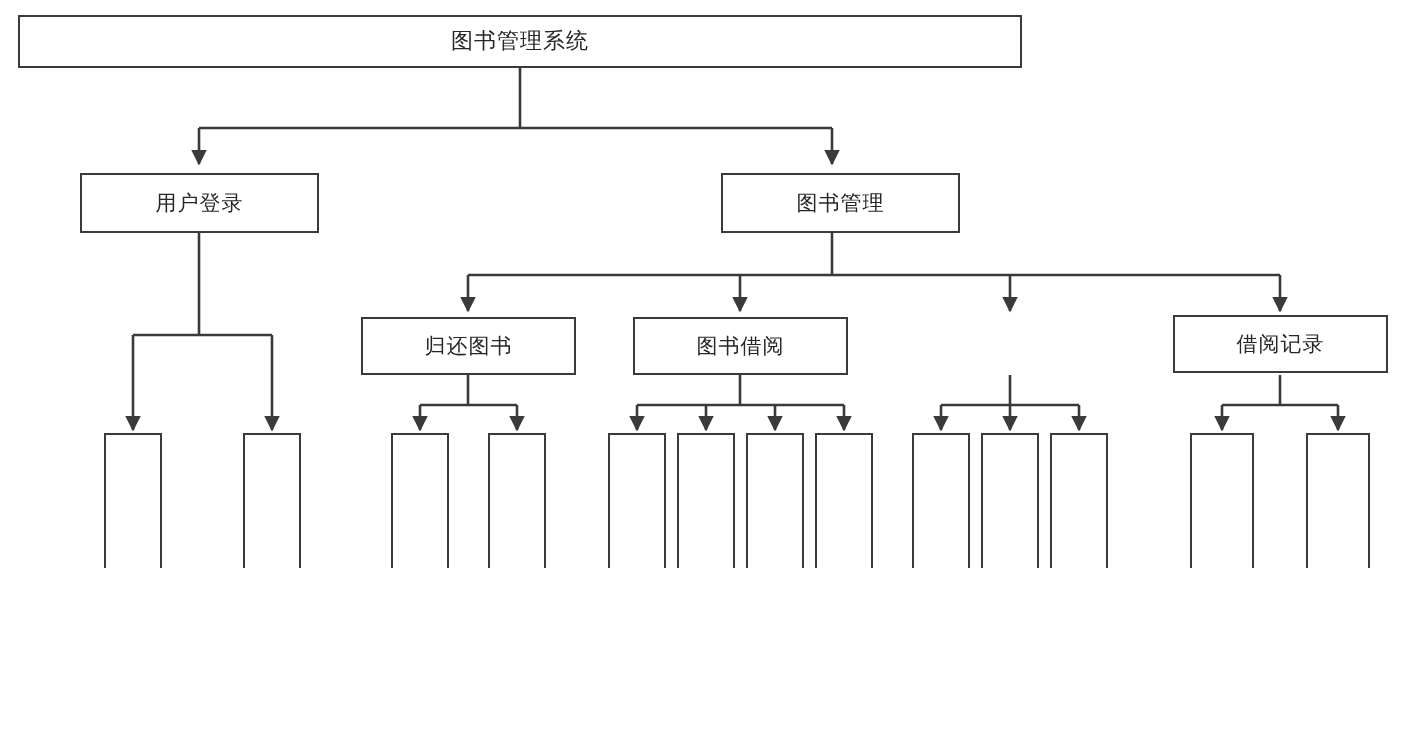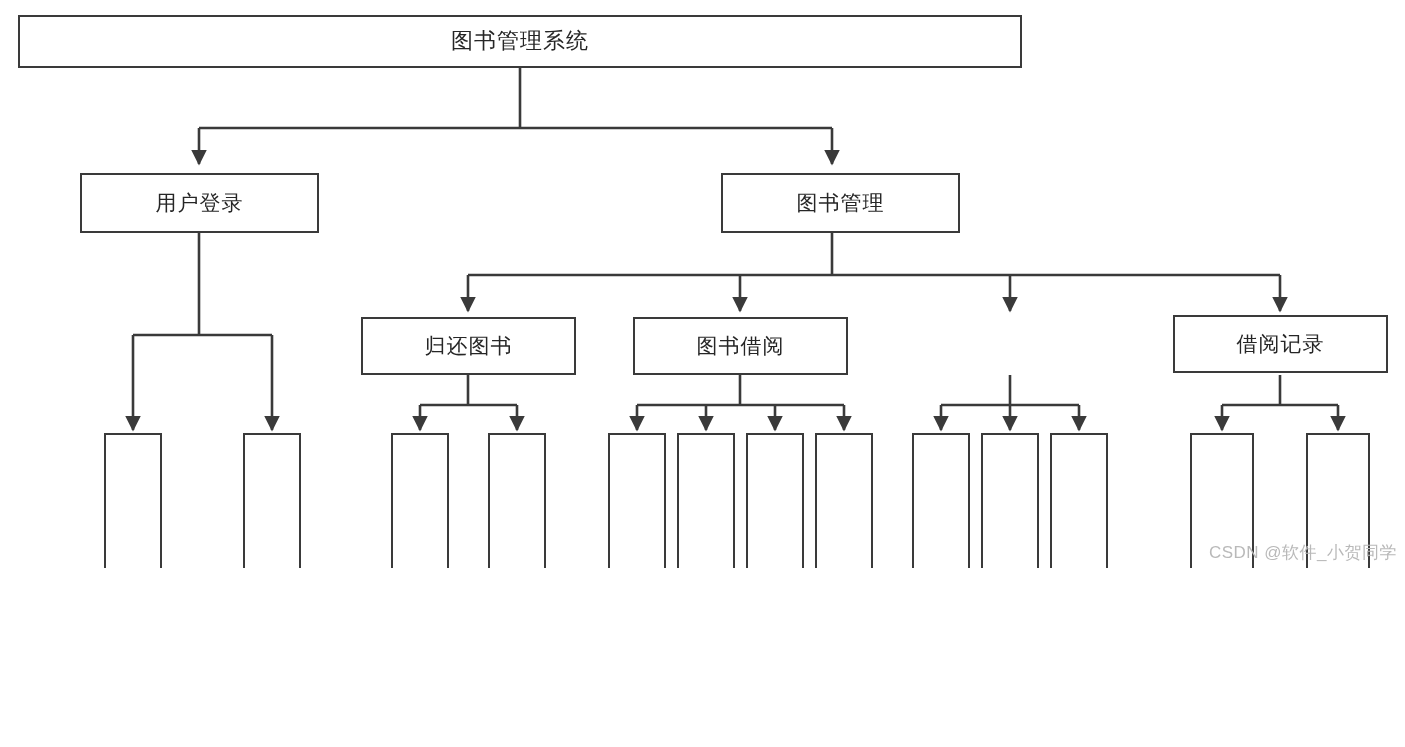--- a/index.html
+++ b/index.html
@@ -181,15 +181,14 @@
     <span class="vtext">确认归还（管理员）</span>
   </div>
 
   <div class="node vert" style="left:1190px; top:433px; width:64px; height:300px;">
     <span class="vtext">新增借阅记录</span>
   </div>
   <div class="node vert" style="left:1306px; top:433px; width:64px; height:300px;">
     <span class="vtext">查询借阅记录</span>
   </div>
 
-  <div class="watermark">CSDN @软件_小贺同学</div>
 
 </div>
 
 </body></html>

